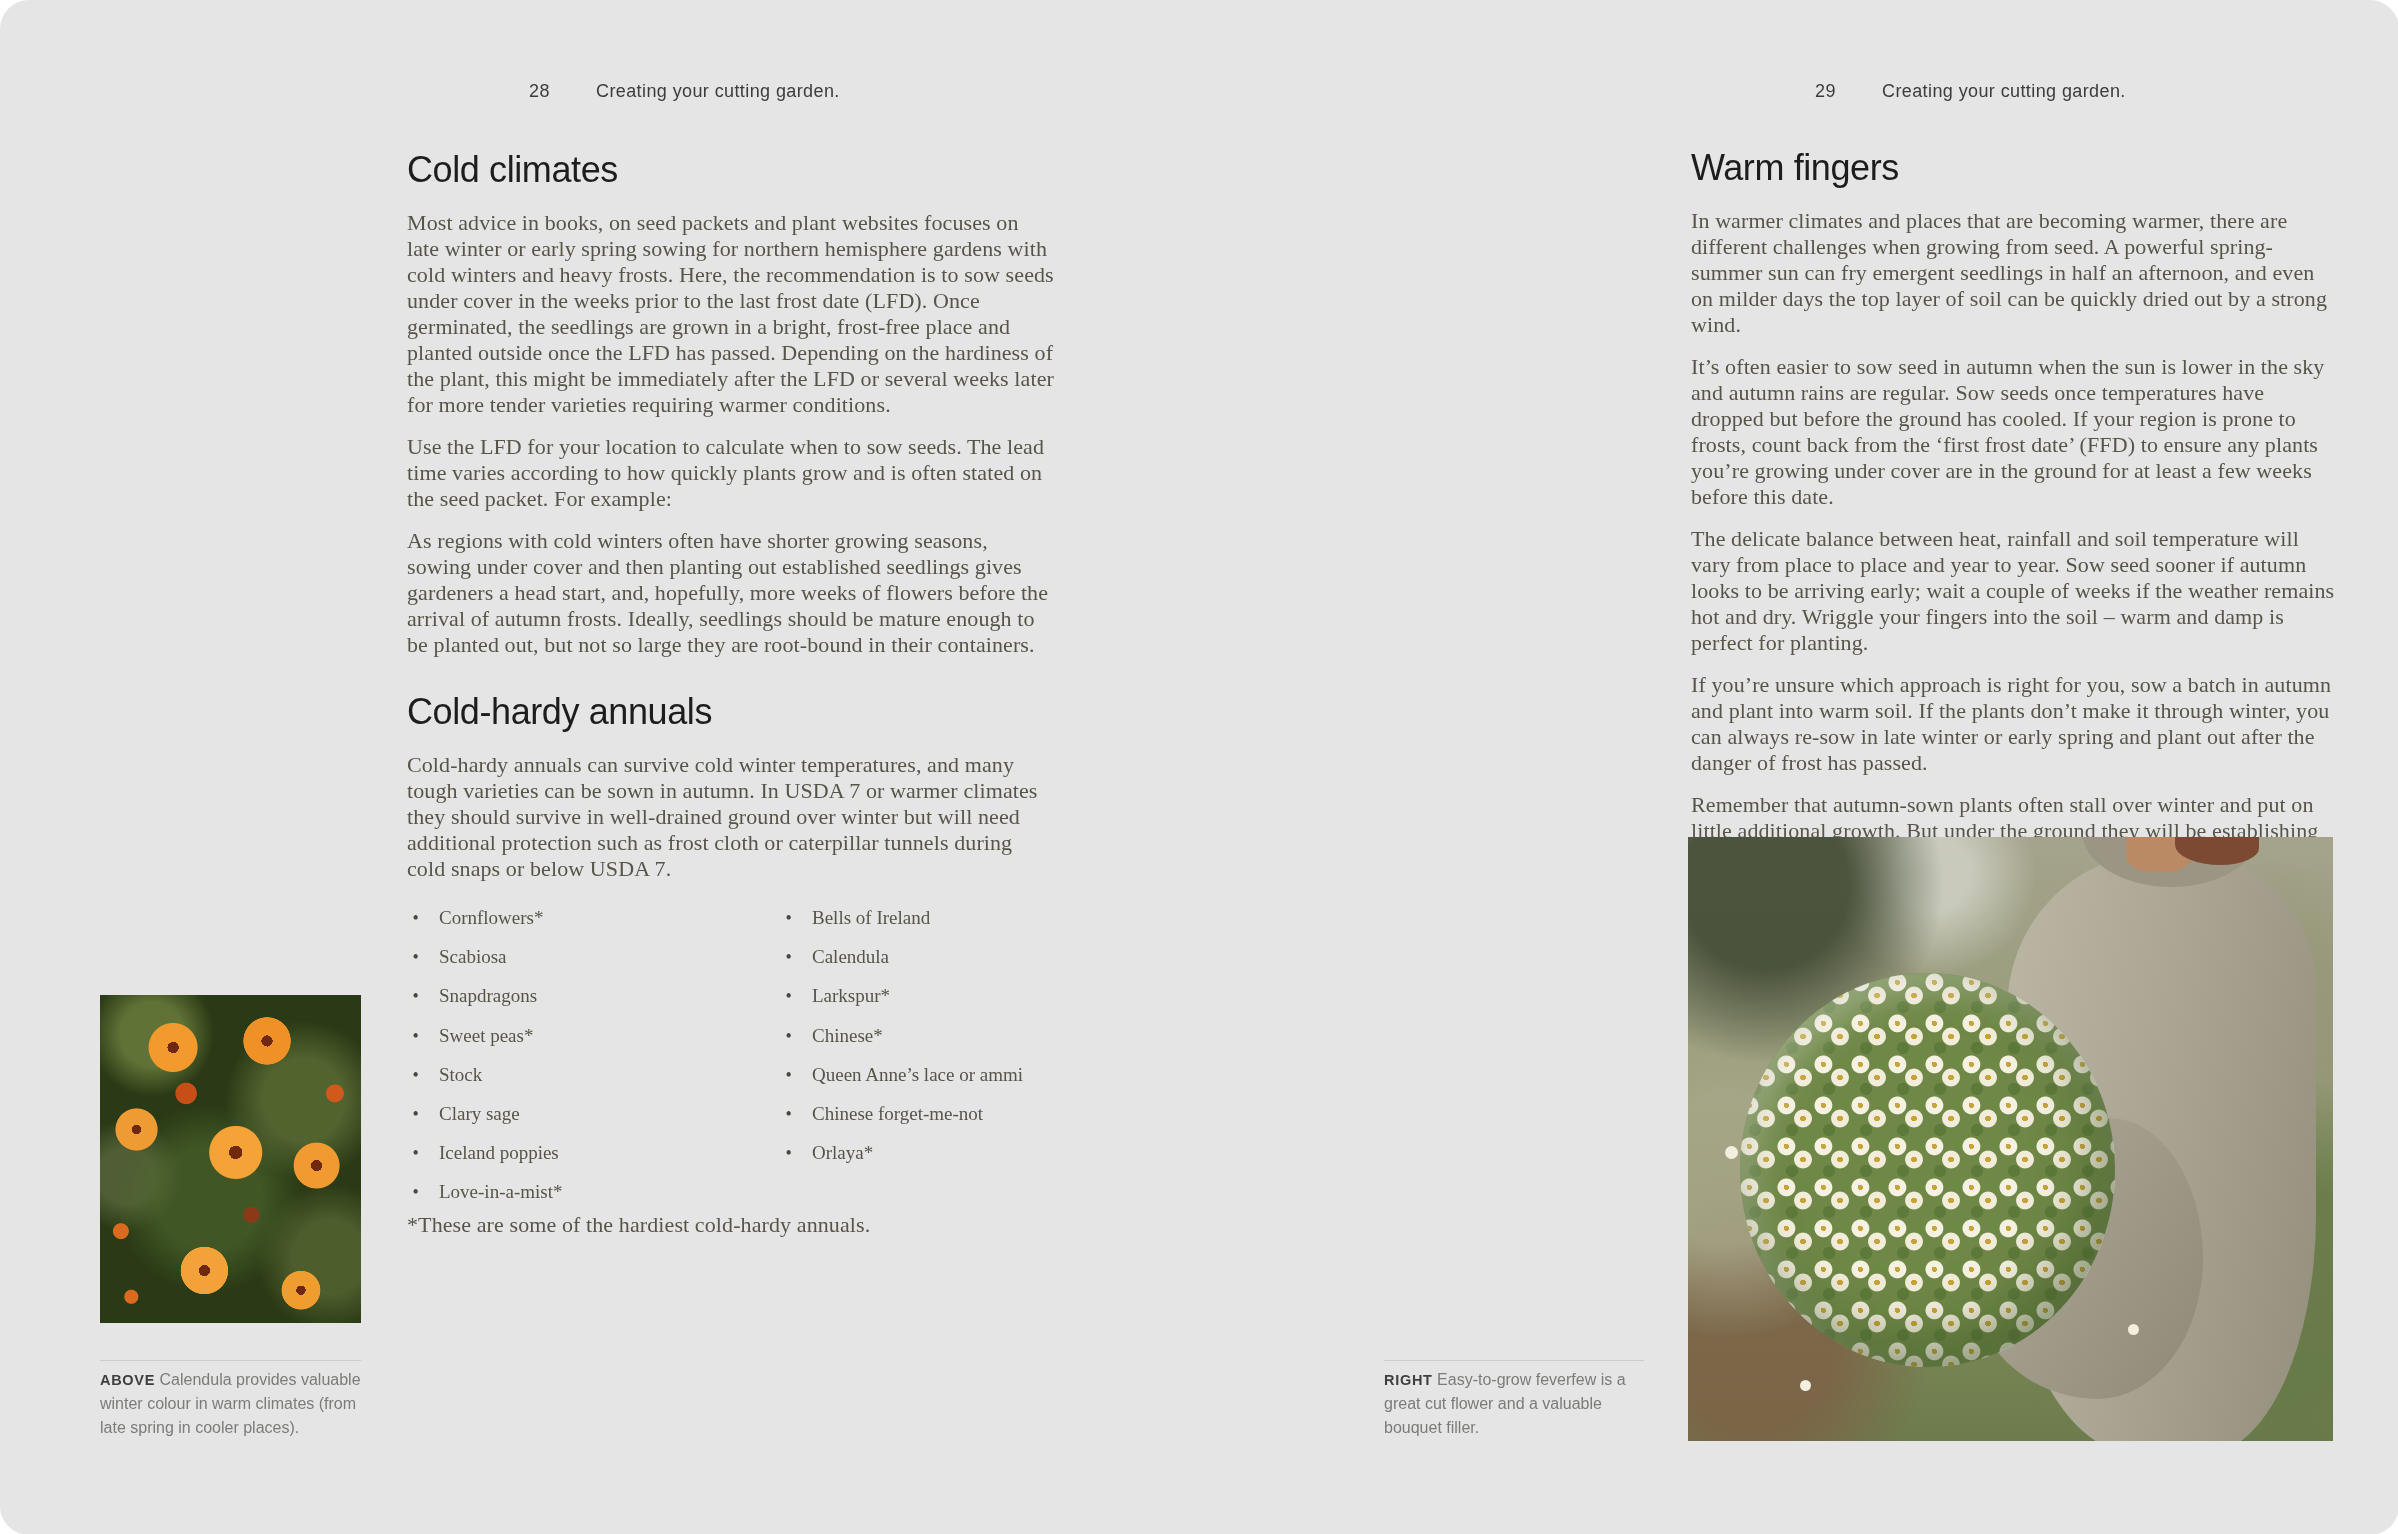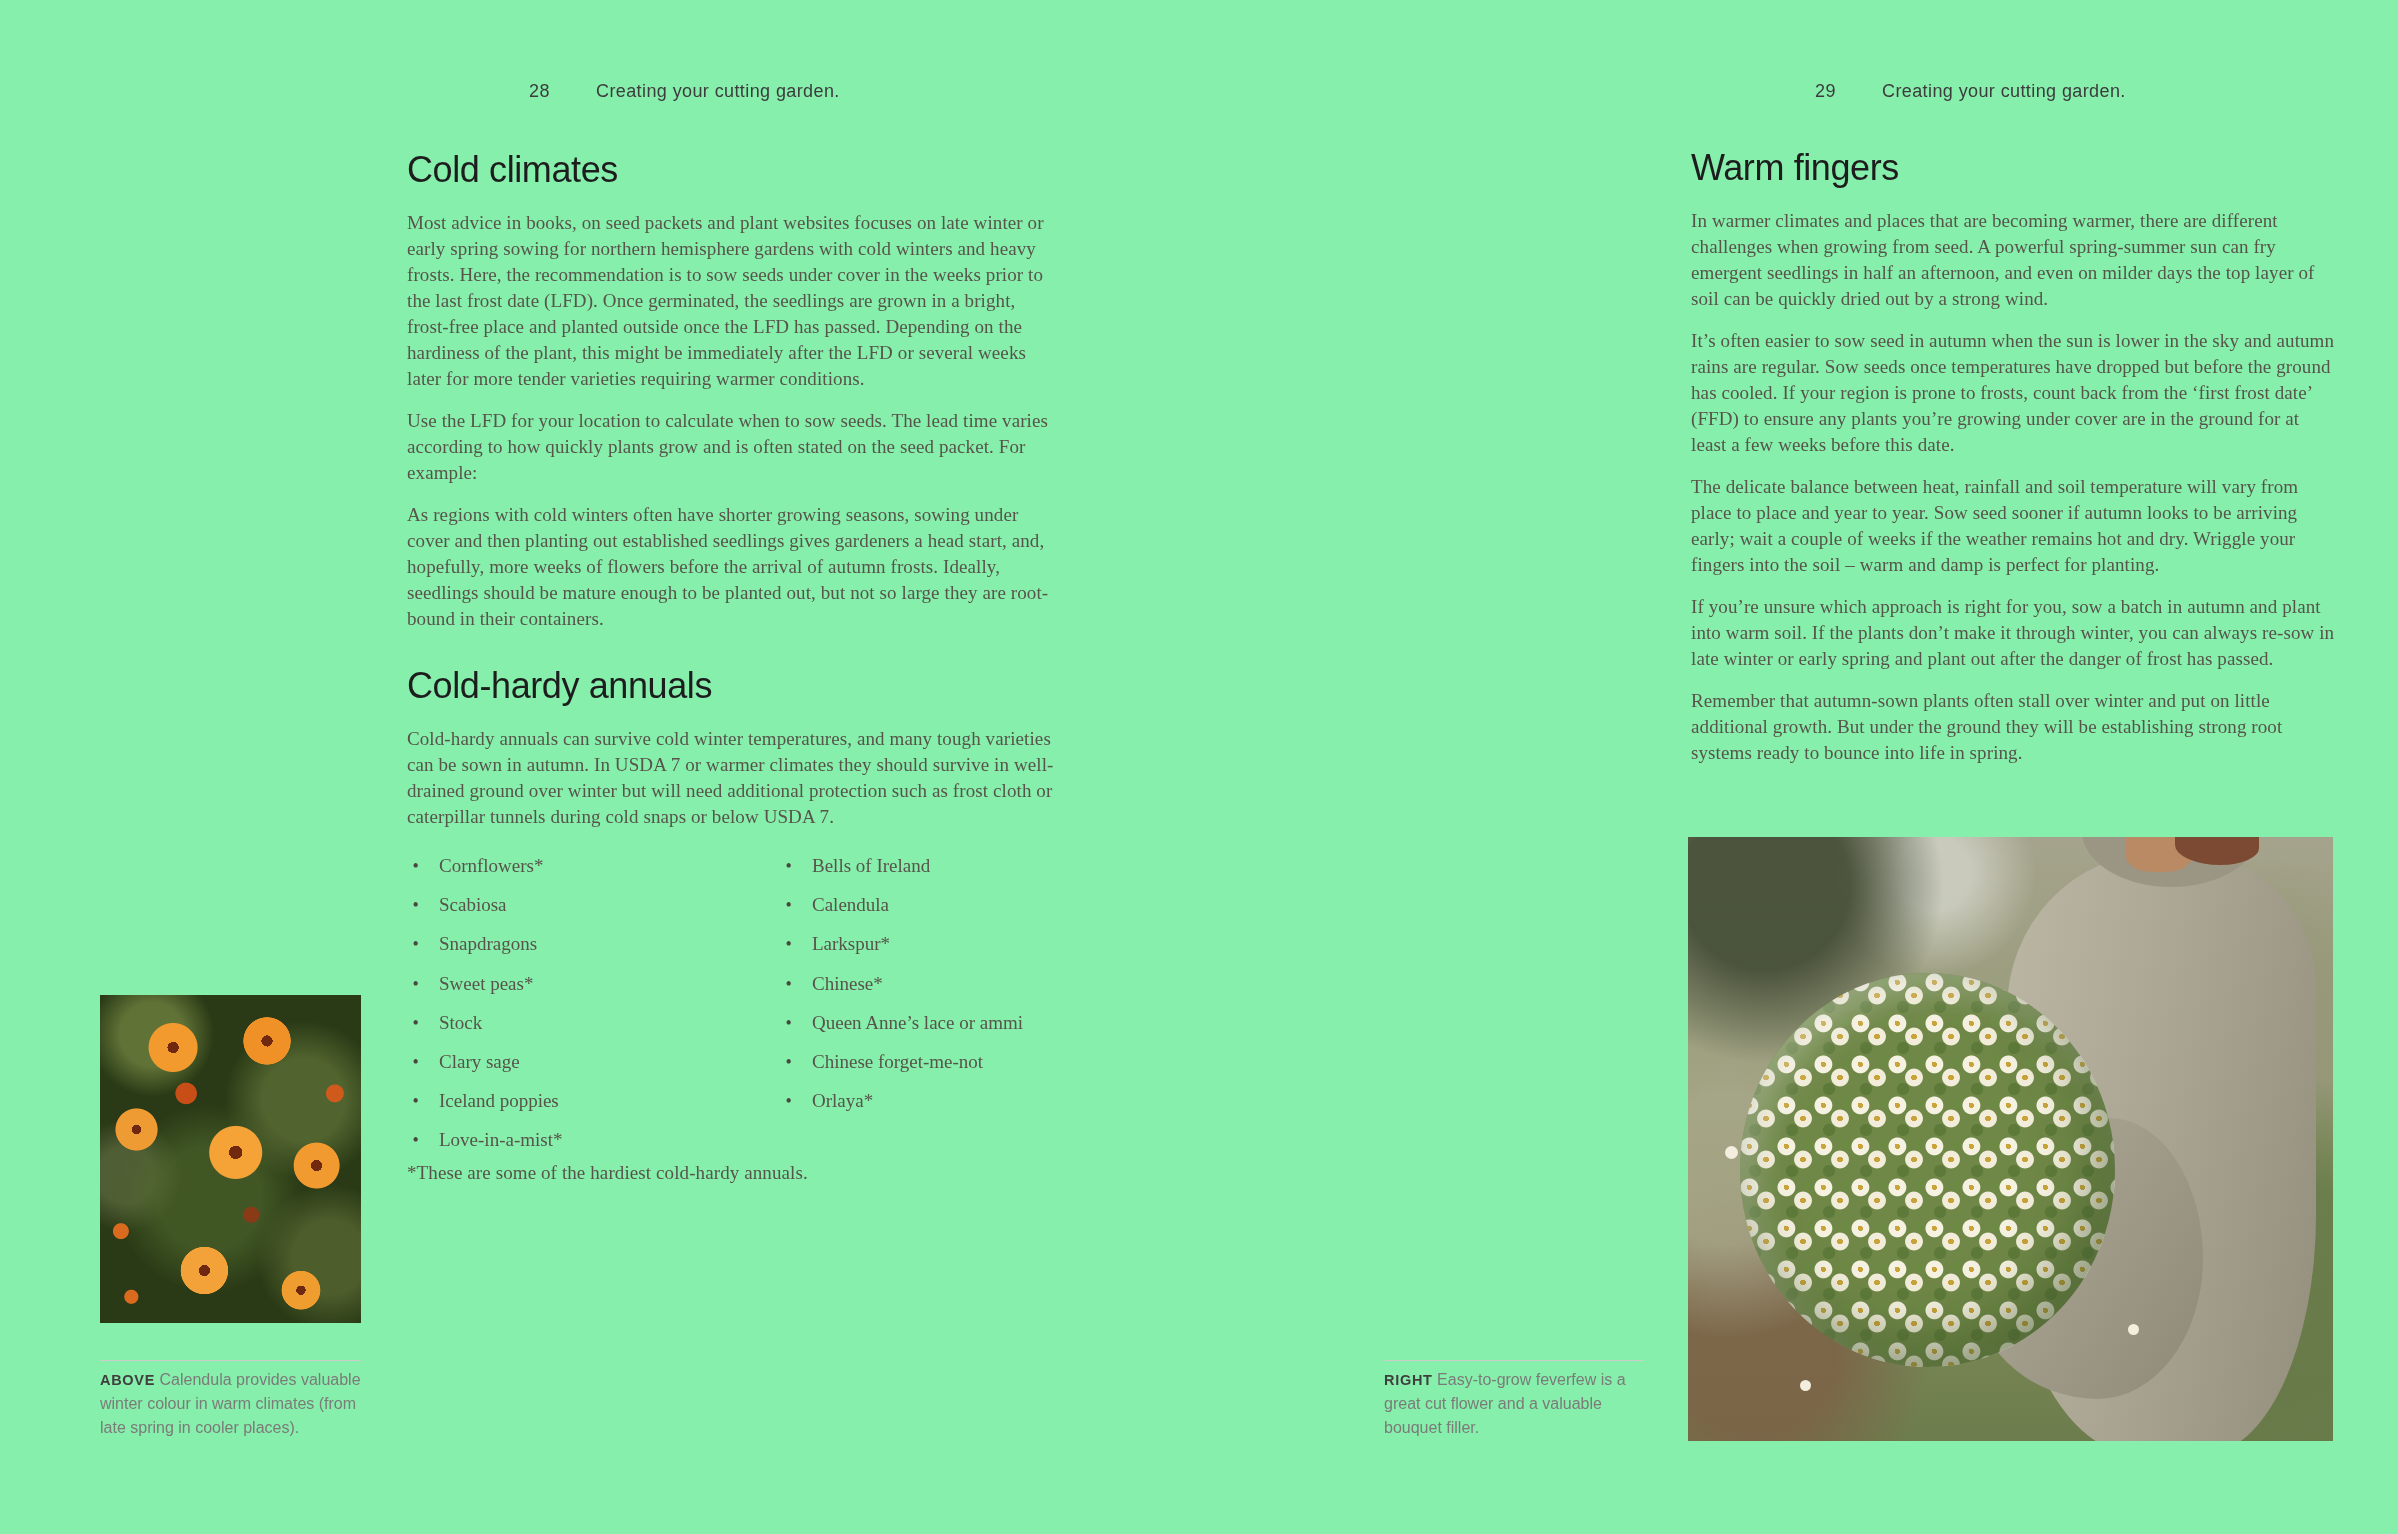--- a/index.html
+++ b/index.html
@@ -1,29 +1,29 @@
 <!DOCTYPE html>
 <html style="font-size:15px"><head>
 <meta charset="utf-8">
 <style>
   html,body{margin:0;padding:0;background:#ffffff;}
-  .spread{position:relative;width:2399px;height:1535px;background:#86efac;overflow:hidden;
-          font-family:"Liberation Sans",sans-serif;}
+  .spread{position:relative;width:2399px;height:1535px;background:#e5e5e5;overflow:hidden;
+          font-family:"Liberation Sans",sans-serif;border-radius:29px;}
   
   .running-header{position:absolute;top:81px;font-size:18px;letter-spacing:0.4px;color:#3c3c3c;}
   .running-header .pagenum{display:inline-block;width:67px;}
   
   .text-col{position:absolute;width:648px;color:#57544a;
             font-family:"Liberation Serif","DejaVu Serif",serif;}
   .col-left{left:407px;top:150px;}
   .col-right{left:1691px;top:148px;}
   h2.section-heading{margin:0 0 20.6px 0;font-family:"Liberation Sans",sans-serif;font-weight:400;
      font-size:36px;line-height:1.1;color:#1d1d1d;letter-spacing:-0.4px;}
   h2.second{margin-top:34px;}
-  .text-col p{margin:0 0 16px 0;font-size:19px;line-height:26px;letter-spacing:0.1px;}
+  .text-col p{margin:0 0 16px 0;font-size:22px;line-height:26px;letter-spacing:0.1px;}
   ul.bullets{list-style:none;margin:5.6px 0 11.2px 0;padding:0;}
   ul.bullets li{position:relative;padding:6.6px 0 6.6px 32px;font-size:19px;line-height:26px;}
   ul.bullets li::before{content:"•";position:absolute;left:5.6px;top:6.6px;color:#4a473f;font-size:18px;}
   .two-col{display:flex;margin-top:5.6px;}
   .two-col ul.bullets{width:373px;margin:0;}
   .two-col ul.bullets + ul.bullets{width:275px;}
   .footnote{margin-top:20.6px;font-size:19px;line-height:26px;}
   
   .photo{position:absolute;overflow:hidden;}
   .photo-calendula{left:100px;top:995px;width:261px;height:328px;background-color:#2a3a16;

